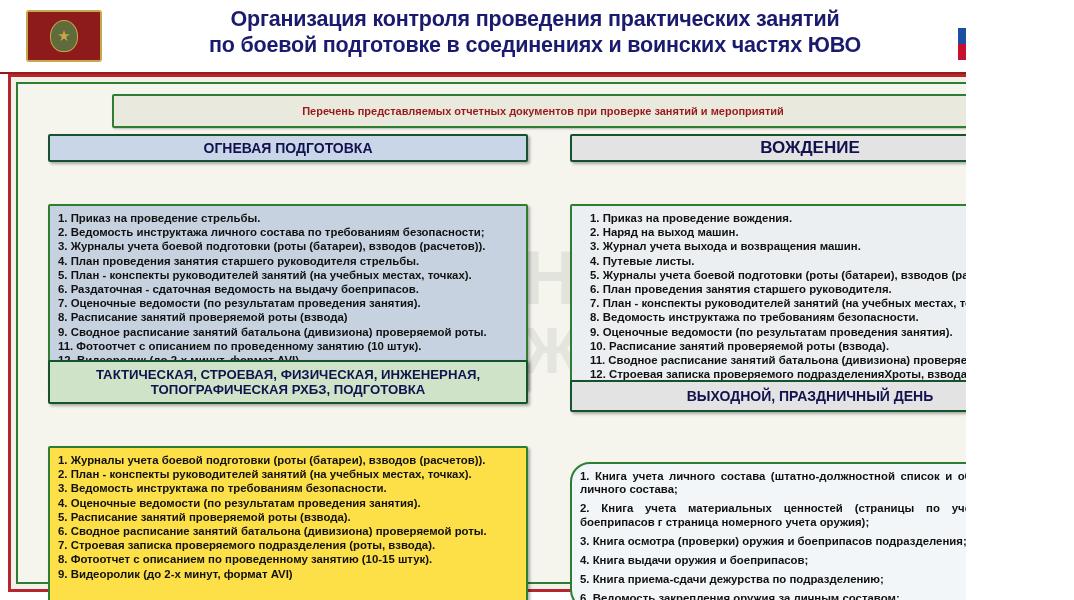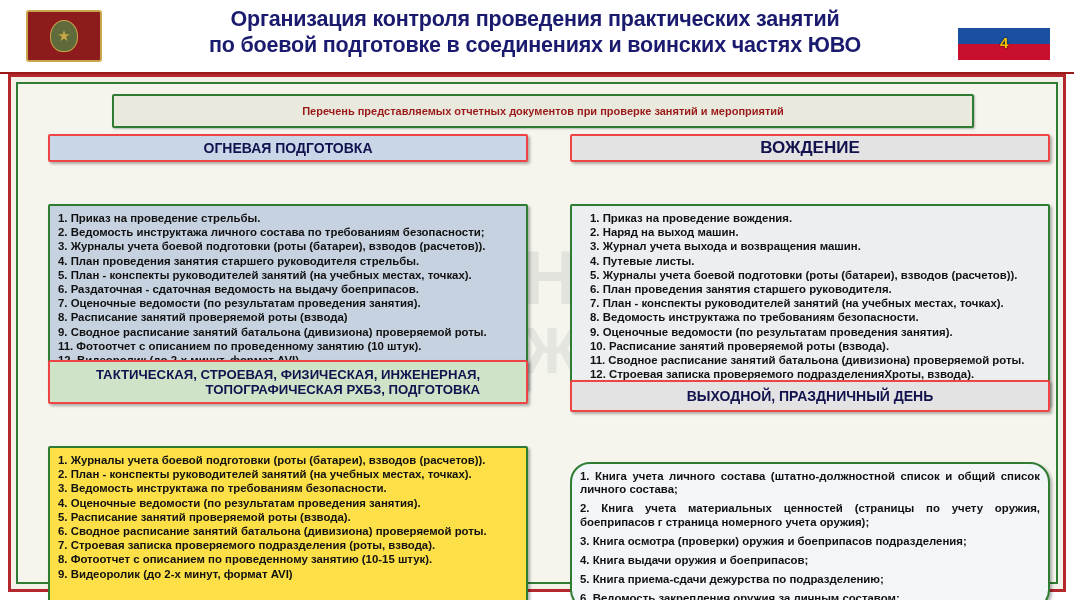--- a/index.html
+++ b/index.html
@@ -8,21 +8,21 @@
   }
   body {
     width: 1074px;
     height: 600px;
     overflow: hidden;
     font-family: "Liberation Sans", sans-serif;
     background: #ffffff;
   }
   .slide {
     position: relative;
-    width: 1074px;
+    width: 966px;
     height: 600px;
     background: #ffffff;
     box-sizing: border-box;
     overflow: hidden;
   }
 
   
   .header {
     position: absolute;
     left: 0; top: 0;
@@ -121,26 +121,26 @@
     justify-content: center;
     color: #9a1a1a;
     font-weight: bold;
     font-size: 11px;
     box-shadow: 1px 1px 2px rgba(0,0,0,0.25);
   }
 
   
   .blk-title {
     position: absolute;
-    border: 2px solid #ef4444;
+    border: 2px solid #14532d;
     border-radius: 2px;
     display: flex;
     align-items: center;
     justify-content: center;
-    text-align: right;
+    text-align: center;
     font-weight: bold;
     color: #12124e;
     box-shadow: 2px 2px 3px rgba(0,0,0,0.3);
     box-sizing: border-box;
   }
   .blk-body {
     position: absolute;
     border: 2px solid #2e7d32;
     border-radius: 2px;
     box-sizing: border-box;

